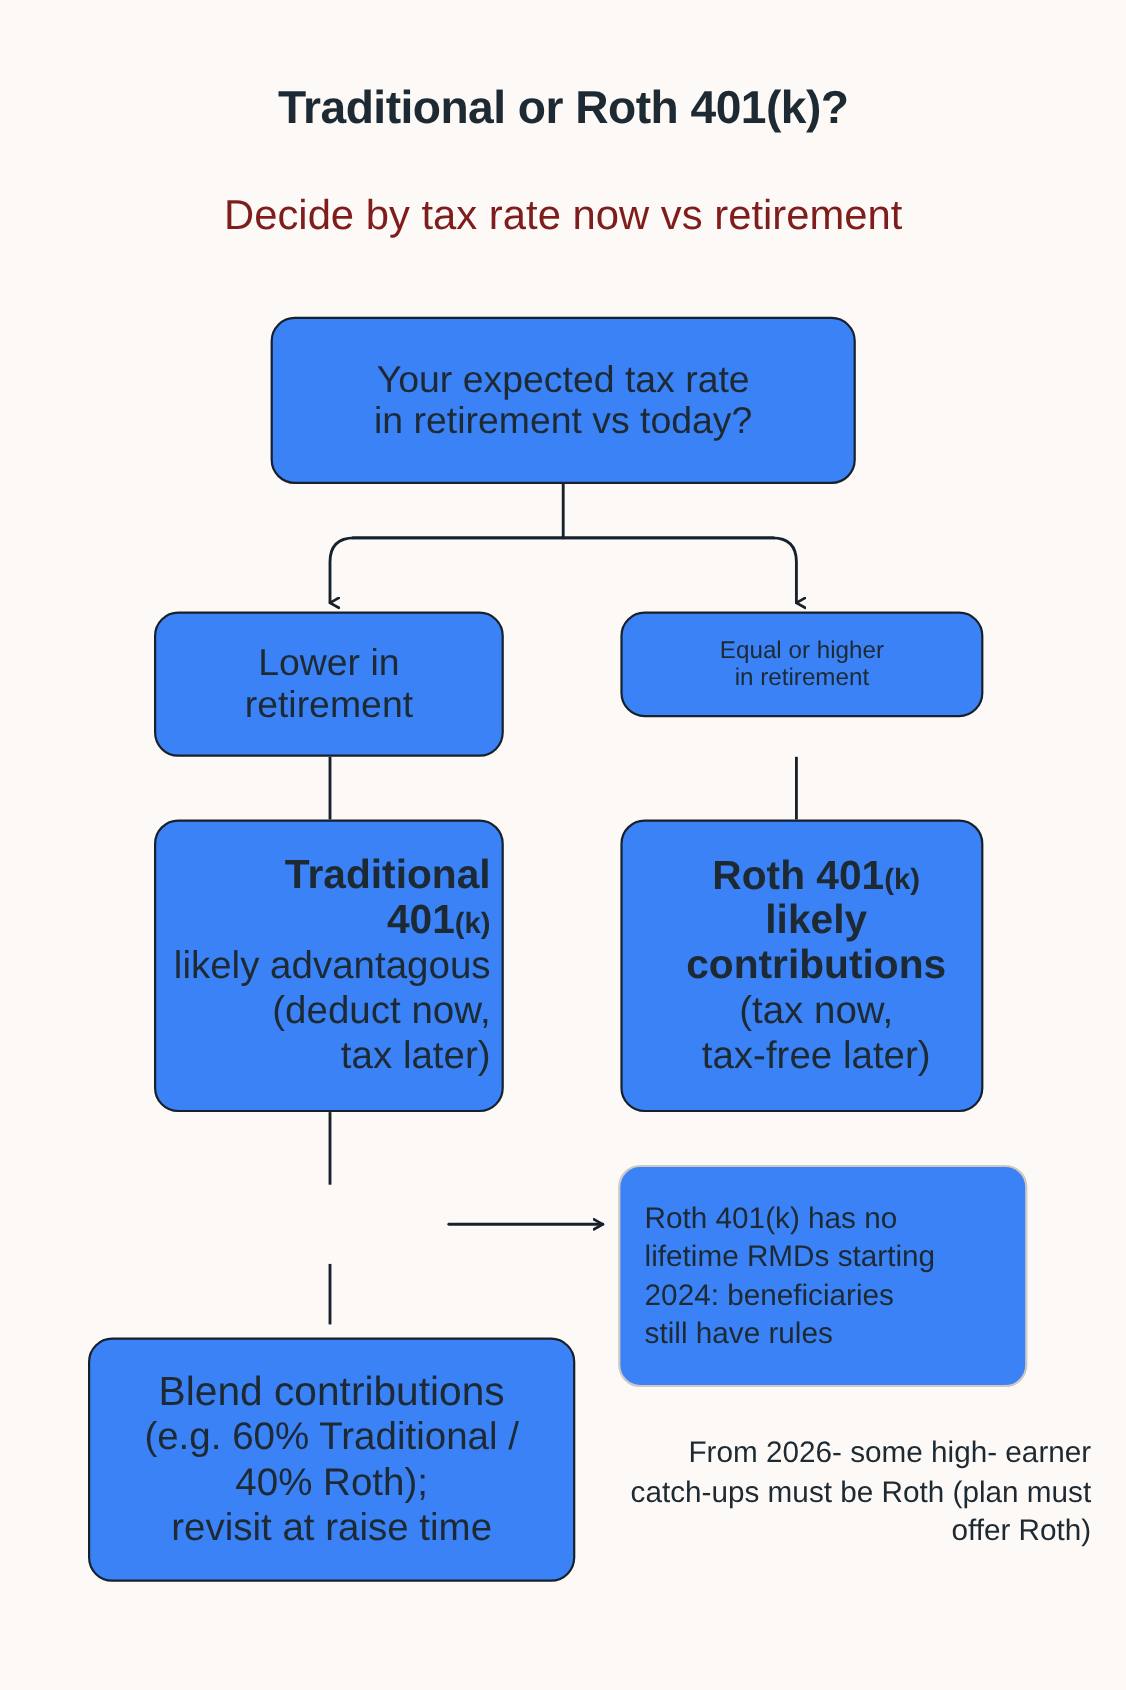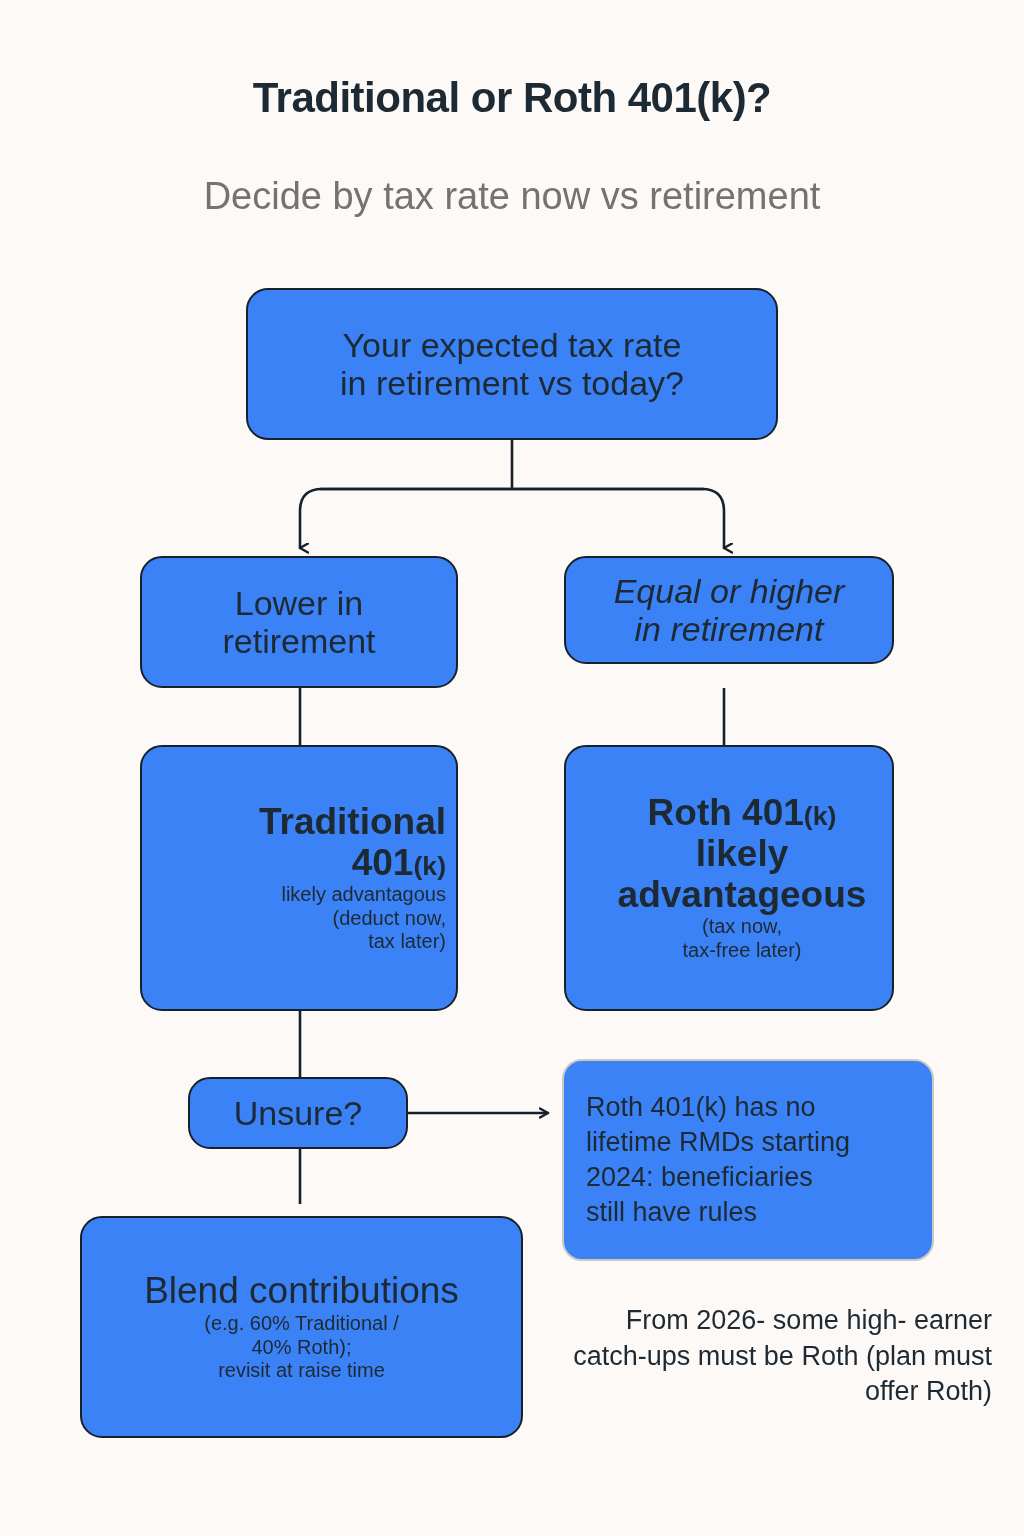--- a/index.html
+++ b/index.html
@@ -44,21 +44,21 @@
   }
   .subtitle {
     position: absolute;
     left: 0;
     top: 176px;
     width: 1024px;
     text-align: center;
     font-size: 38px;
     font-weight: normal;
     line-height: 1.1;
-    color: #737373;
+    color: #7f1d1d;
   }
 
   
   .node {
     position: absolute;
     box-sizing: border-box;
     background: #3b82f6;
     border: 2.5px solid #16212b;
     border-radius: 22px;
     display: flex;
@@ -68,21 +68,21 @@
     text-align: center;
     line-height: 1.12;
     color: #1d2a33;
     padding: 6px 10px;
   }
   .node .ln { display: block; white-space: nowrap; }
   .small-k { font-size: 0.72em; }
 
   #node-root      { left: 246px; top: 288px;  width: 532px; height: 152px; font-size: 34px; }
   #node-lower     { left: 140px; top: 556px;  width: 318px; height: 132px; font-size: 34px; }
-  #node-higher    { left: 564px; top: 556px;  width: 330px; height: 108px; font-size: 34px; font-style: italic; }
+  #node-higher    { left: 564px; top: 556px;  width: 330px; height: 96px; font-size: 22px; }
   #node-trad      { left: 140px; top: 745px;  width: 318px; height: 266px; align-items: flex-end; }
   #node-roth      { left: 564px; top: 745px;  width: 330px; height: 266px; padding-left: 36px; }
   #node-unsure    { left: 188px; top: 1077px; width: 220px; height: 72px;  font-size: 34px; }
   #node-blend     { left: 80px;  top: 1204px; width: 443px; height: 222px; margin-top: 12px; }
   #node-rmd       {
     left: 562px; top: 1059px; width: 372px; height: 202px;
     border-color: #cfc9c4; border-width: 2px; border-radius: 20px;
     align-items: flex-start; justify-content: center; text-align: left;
     font-size: 27px; line-height: 1.3; padding: 10px 22px;
   }
@@ -91,21 +91,21 @@
     font-size: 37px;
     font-weight: bold;
     line-height: 1.1;
   }
   .node .med {
     font-size: 37px;
     font-weight: normal;
     line-height: 1.1;
   }
   .node .sub {
-    font-size: 20px;
+    font-size: 35px;
     font-weight: normal;
     line-height: 1.18;
   }
 
   
   .footnote {
     position: absolute;
     left: 562px;
     top: 1303px;
     width: 430px;
@@ -167,28 +167,25 @@
     <span class="ln big">Traditional</span>
     <span class="ln big"><span>401</span><span class="small-k">(k)</span></span>
     <span class="ln sub">likely advantagous</span>
     <span class="ln sub">(deduct now,</span>
     <span class="ln sub">tax later)</span>
   </div>
 
   <div class="node" id="node-roth">
     <span class="ln big"><span>Roth 401</span><span class="small-k">(k)</span></span>
     <span class="ln big">likely</span>
-    <span class="ln big">advantageous</span>
+    <span class="ln big">contributions</span>
     <span class="ln sub">(tax now,</span>
     <span class="ln sub">tax-free later)</span>
   </div>
 
-  <div class="node" id="node-unsure">
-    <span class="ln">Unsure?</span>
-  </div>
 
   <div class="node" id="node-blend">
     <span class="ln med">Blend contributions</span>
     <span class="ln sub">(e.g. 60% Traditional /</span>
     <span class="ln sub">40% Roth);</span>
     <span class="ln sub">revisit at raise time</span>
   </div>
 
   <div class="node" id="node-rmd">
     <span class="ln">Roth 401(k) has no</span>

